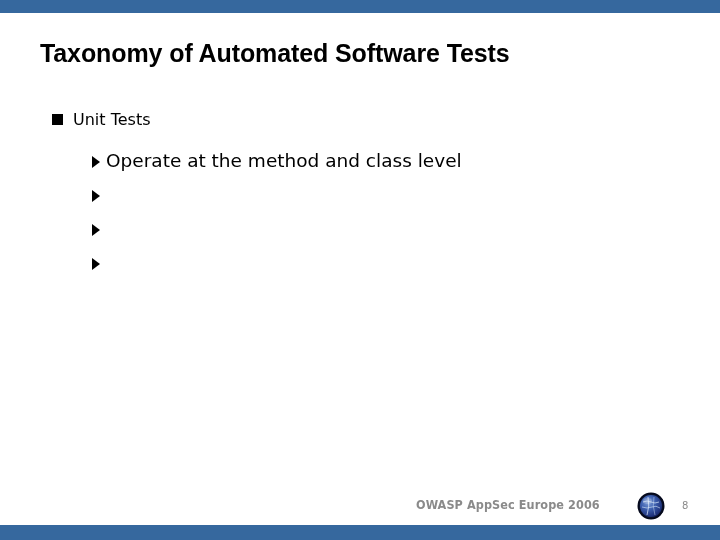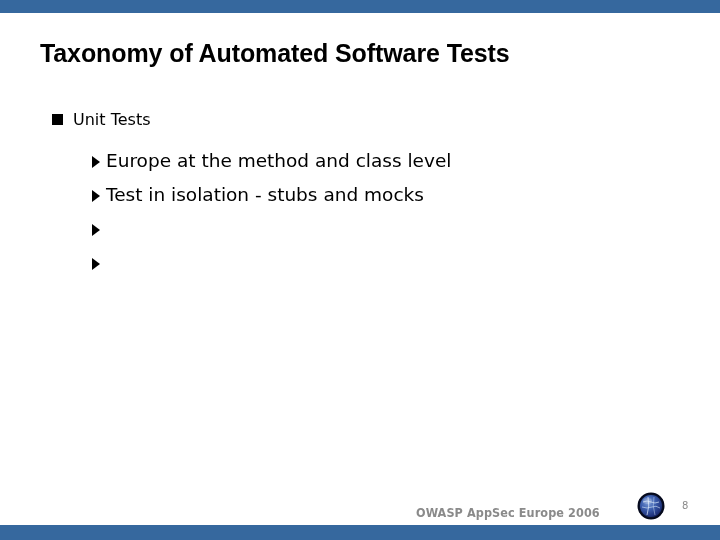--- a/index.html
+++ b/index.html
@@ -109,21 +109,20 @@
     position: absolute;
     left: 416px;
     top: 497px;
     font-family: "DejaVu Sans", sans-serif;
     font-size: 12.5px;
     font-weight: bold;
     font-stretch: condensed;
     color: #8a8a8a;
     letter-spacing: 0.1px;
     white-space: nowrap;
-    margin-top: 8px;
   }
   .footer-logo {
     position: absolute;
     left: 637px;
     top: 492px;
     width: 28px;
     height: 28px;
   }
   .page-number {
     position: absolute;
@@ -148,27 +147,26 @@
 
     <div class="l1-row">
       <span class="bullet-square"></span>
       <span class="l1-text">Unit Tests</span>
     </div>
 
     <div class="l2-list">
 
       <div class="l2-row">
         <span class="bullet-tri"></span>
-        <span class="l2-text">Europe at the method and class level</span>
-      </div>
-
-
-      <div class="l2-row">
-        <span class="bullet-tri"></span>
-        <span class="l2-text">Test in isolation - stubs and mocks</span>
+        <span class="l2-text">Operate at the method and class level</span>
+      </div>
+
+
+      <div class="l2-row">
+        <span class="bullet-tri"></span>
       </div>
 
       <div class="l2-row">
         <span class="bullet-tri"></span>
       </div>
 
       <div class="l2-row">
         <span class="bullet-tri"></span>
       </div>
 

